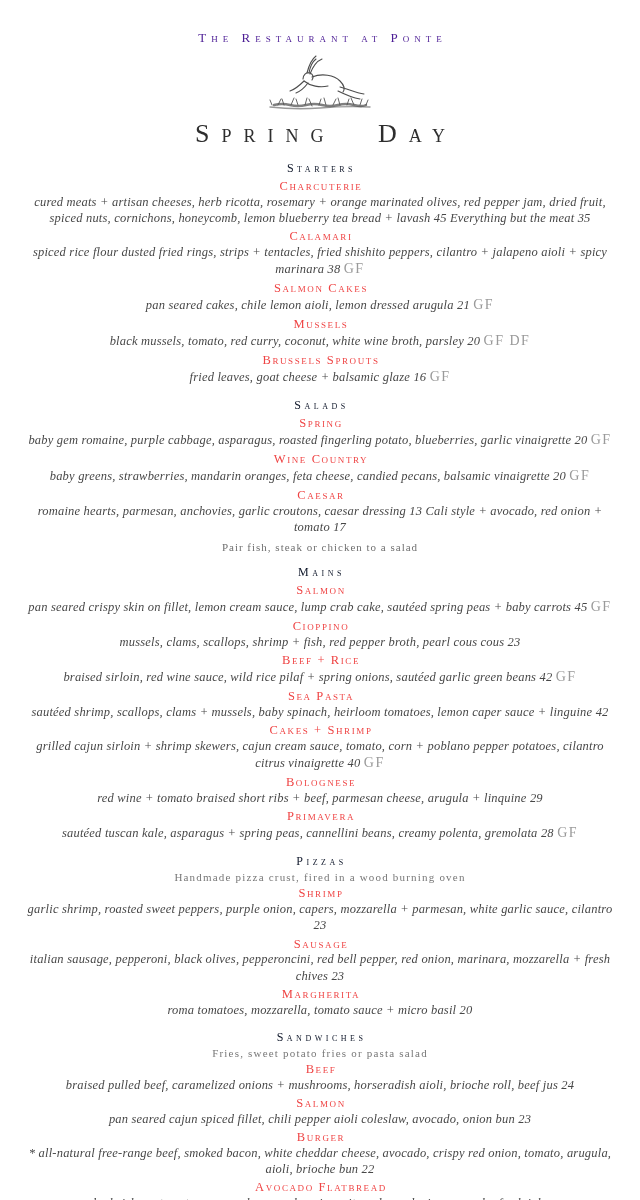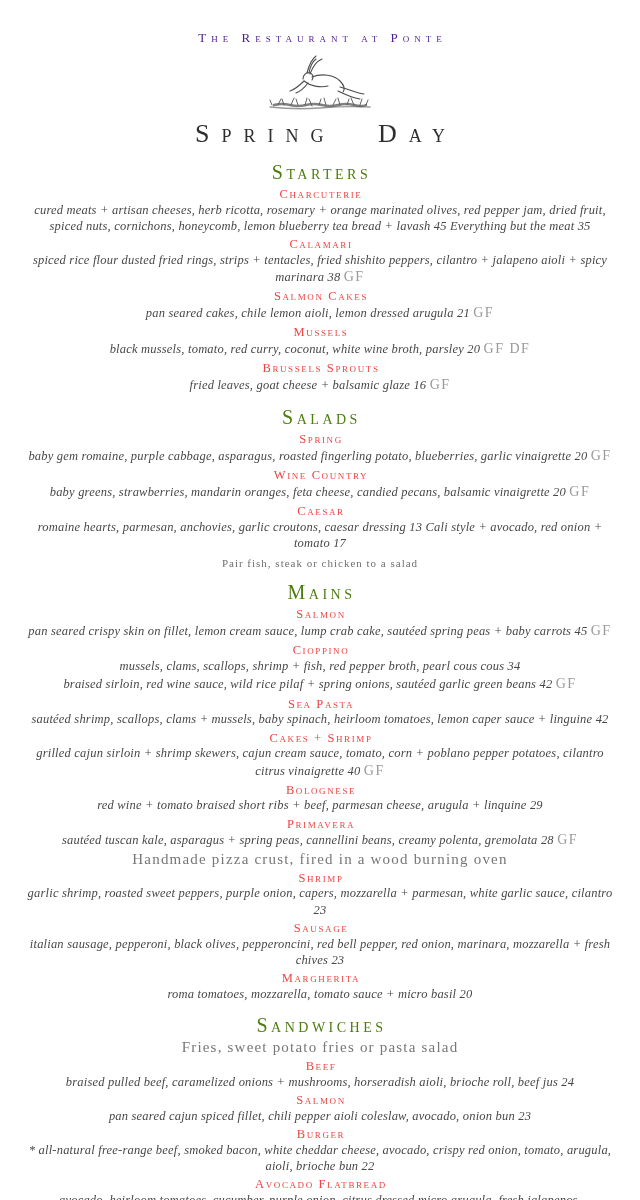--- a/index.html
+++ b/index.html
@@ -11,25 +11,25 @@
   .restaurant-name{
     margin:0;font-size:13px;font-variant:small-caps;letter-spacing:5px;
     color:#4c1d95;font-weight:normal;text-indent:5px;
   }
   .logo-wrap{margin:7px auto 0;height:58px;}
   .menu-title{
     margin:8px 0 4px;font-size:26px;font-weight:normal;font-variant:small-caps;
     letter-spacing:12px;word-spacing:24px;color:#2e2e2e;text-indent:12px;
   }
   .section-title{
-    margin:12px 0 2px;font-size:20px;font-weight:normal;font-variant:small-caps;
-    letter-spacing:3.5px;color:#4d7c0f;text-indent:3px;
+    margin:12px 0 2px;font-size:12px;font-weight:normal;font-variant:small-caps;
+    letter-spacing:3.5px;color:#0f172a;text-indent:3px;
   }
   .section-subtitle{
-    margin:1px 0 2px;font-size:15px;color:#777;letter-spacing:1.2px;
+    margin:1px 0 2px;font-size:11px;color:#777;letter-spacing:1.2px;
   }
   .item-name{
     margin:3px 0 0;font-size:12.5px;font-weight:normal;font-variant:small-caps;
     letter-spacing:1.6px;color:#ef4444;line-height:1.18;text-indent:2px;
   }
   .item-desc{
     margin:0 0 1px;font-size:12.5px;line-height:1.3;color:#474747;letter-spacing:0.2px;
   }
   .desc-text{white-space:pre-line;font-style:italic;}
   .tag{font-size:14px;color:#9a9a9a;font-variant:small-caps;letter-spacing:1.5px;}
@@ -97,32 +97,34 @@
         <p class="item-desc"><span class="desc-text">baby greens, strawberries, mandarin oranges, feta cheese, candied pecans, balsamic vinaigrette 20</span> <span class="tag">GF</span></p>
         <h3 class="item-name">Caesar</h3>
         <p class="item-desc"><span class="desc-text">romaine hearts, parmesan, anchovies, garlic croutons, caesar dressing 13 Cali style + avocado, red onion + tomato 17</span></p>
         <p class="pair-note">Pair fish, steak or chicken to a salad</p>
       </section>
       <section class="menu-section">
         <h2 class="section-title">Mains</h2>
         <h3 class="item-name">Salmon</h3>
         <p class="item-desc"><span class="desc-text">pan seared crispy skin on fillet, lemon cream sauce, lump crab cake, sautéed spring peas + baby carrots 45</span> <span class="tag">GF</span></p>
         <h3 class="item-name">Cioppino</h3>
-        <p class="item-desc"><span class="desc-text">mussels, clams, scallops, shrimp + fish, red pepper broth, pearl cous cous 34</span></p>
+        <p class="item-desc"><span class="desc-text">mussels, clams, scallops, shrimp + fish, red pepper broth, pearl cous cous 23</span></p>
+        <h3 class="item-name">Beef + Rice</h3>
         <p class="item-desc"><span class="desc-text">braised sirloin, red wine sauce, wild rice pilaf + spring onions, sautéed garlic green beans 42</span> <span class="tag">GF</span></p>
         <h3 class="item-name">Sea Pasta</h3>
         <p class="item-desc"><span class="desc-text">sautéed shrimp, scallops, clams + mussels,  baby spinach, heirloom tomatoes, lemon caper sauce + linguine 42</span></p>
         <h3 class="item-name">Cakes + Shrimp</h3>
         <p class="item-desc"><span class="desc-text">grilled cajun sirloin + shrimp skewers, cajun cream sauce, tomato, corn + poblano pepper potatoes, cilantro citrus vinaigrette 40</span> <span class="tag">GF</span></p>
         <h3 class="item-name">Bolognese</h3>
         <p class="item-desc"><span class="desc-text">red wine + tomato braised short ribs + beef, parmesan cheese, arugula  + linquine 29</span></p>
         <h3 class="item-name">Primavera</h3>
         <p class="item-desc"><span class="desc-text">sautéed tuscan kale, asparagus + spring peas, cannellini beans,  creamy polenta, gremolata 28</span> <span class="tag">GF</span></p>
       </section>
       <section class="menu-section">
+        <h2 class="section-title">Pizzas</h2>
         <p class="section-subtitle">Handmade pizza crust, fired in a wood burning oven</p>
         <h3 class="item-name">Shrimp</h3>
         <p class="item-desc"><span class="desc-text">garlic shrimp, roasted sweet peppers, purple onion, capers, mozzarella + parmesan, white garlic sauce, cilantro 23</span></p>
         <h3 class="item-name">Sausage</h3>
         <p class="item-desc"><span class="desc-text">italian sausage, pepperoni, black olives, pepperoncini, red bell pepper, red onion, marinara, mozzarella + fresh chives 23</span></p>
         <h3 class="item-name">Margherita</h3>
         <p class="item-desc"><span class="desc-text">roma tomatoes, mozzarella, tomato sauce + micro basil 20</span></p>
       </section>
       <section class="menu-section">
         <h2 class="section-title">Sandwiches</h2>

